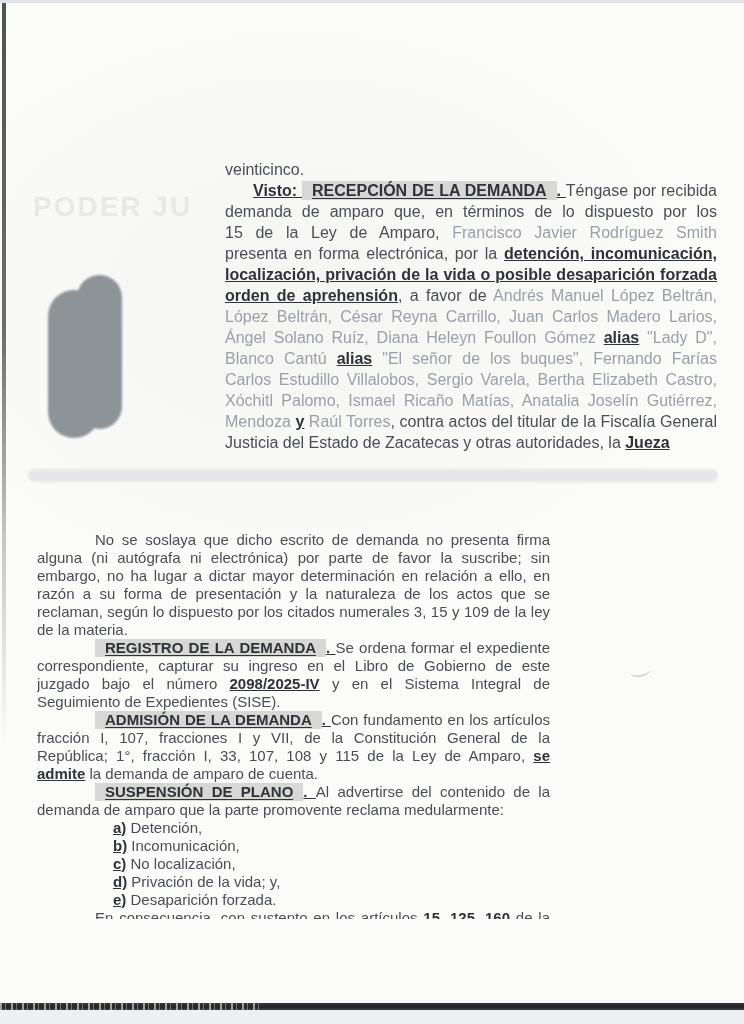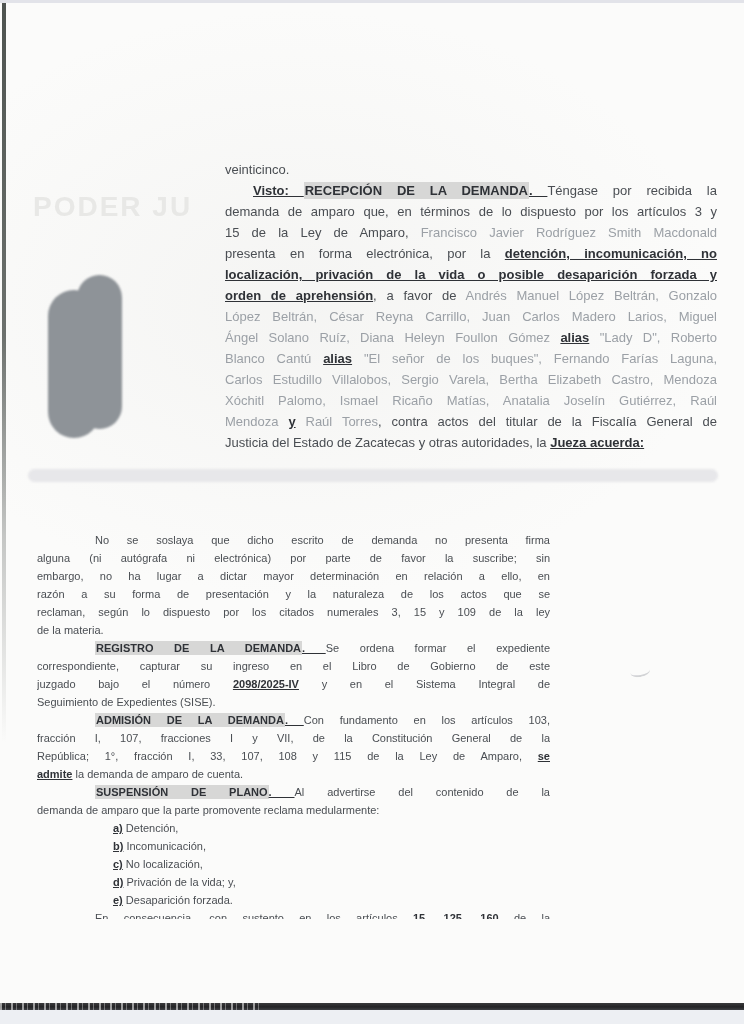--- a/index.html
+++ b/index.html
@@ -41,35 +41,36 @@
   .cap{position:absolute;background:#8e9398;border-radius:26px;}
   .cap1{left:48px;top:287px;width:52px;height:148px;}
   .cap2{left:77px;top:272px;width:45px;height:154px;}
   .band{
     position:absolute;left:28px;top:466px;width:690px;height:13px;
     background:#e7e7ea;border-radius:7px;filter:blur(0.8px);
   }
   .textblock{position:absolute;color:#4a4e53;filter:blur(0.2px);}
   .upper{left:225px;top:156px;width:492px;}
   .lower{left:37px;top:528px;width:513px;height:388px;overflow:hidden;}
-  .upper .line{height:21px;line-height:21px;font-size:13px;}
-  .lower .line{height:18px;line-height:18px;font-size:11px;}
+  .upper .line{height:21px;line-height:21px;font-size:16px;}
+  .lower .line{height:18px;line-height:18px;font-size:15px;}
   .line{white-space:normal;overflow:hidden;}
   .just{text-align:justify;text-align-last:justify;}
   .upper .ind1{padding-left:28px;}
   .lower .ind1{padding-left:58px;}
   .lower .ind2{padding-left:76px;}
   .s-b{font-weight:700;color:#2f3237;text-decoration:underline;}
   .s-l{color:#9ba0a6;}
   .s-hl{
     font-weight:700;color:#2f3237;
     background:#d7d7d6;
+    text-decoration:underline;
     text-decoration-thickness:1.4px;
     text-underline-offset:2px;
-    padding:1px 1px;
+    padding:1px 10px;
   }
   .squiggle{
     position:absolute;left:630px;top:663px;width:20px;height:9px;
     border-bottom:2px solid rgba(160,162,168,0.45);
     border-radius:50%;transform:rotate(-10deg);
   }
   .bottom-bar{
     position:absolute;left:0;top:1003px;width:744px;height:7px;
     background:linear-gradient(180deg,#3a3a3c 0%,#232325 55%,#3f4044 100%);
   }

